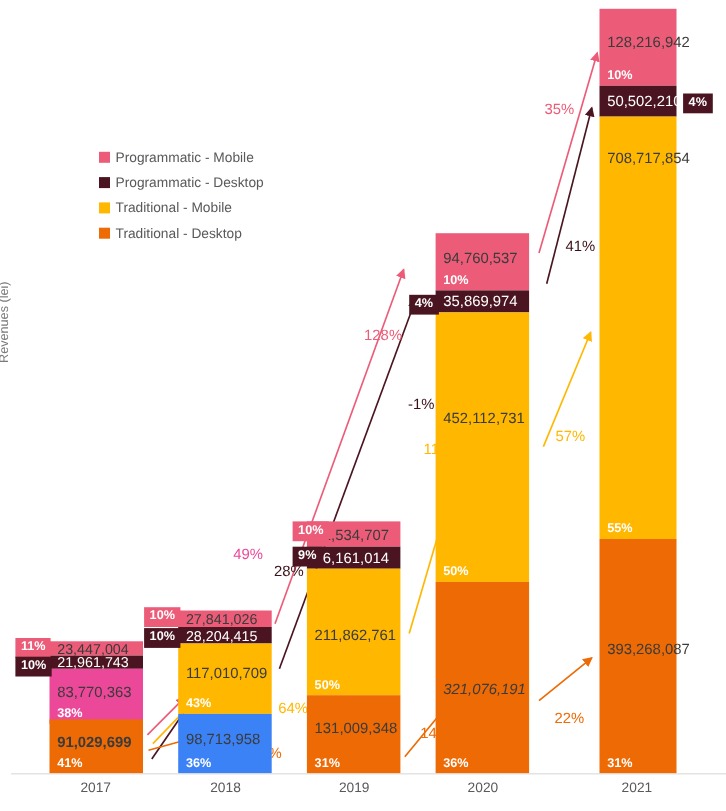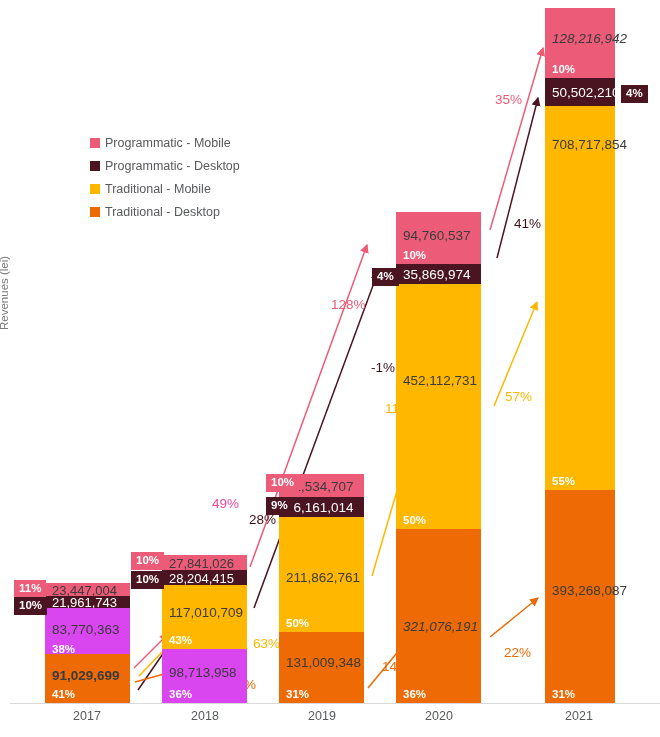--- a/index.html
+++ b/index.html
@@ -106,36 +106,36 @@
   </svg>
 
   <div class="arrow-label" style="left:212px;top:496px;color:#ec4899;">49%</div>
   <div class="arrow-label" style="left:331px;top:297px;color:#EC5C78;">128%</div>
   <div class="arrow-label" style="left:495px;top:92px;color:#EC5C78;">35%</div>
 
   <div class="arrow-label" style="left:249px;top:512px;color:#3b1118;">28%</div>
   <div class="arrow-label" style="left:371px;top:360px;color:#3b1118;">-1%</div>
   <div class="arrow-label" style="left:514px;top:216px;color:#3b1118;">41%</div>
 
-  <div class="arrow-label" style="left:253px;top:636px;color:#FFB700;">63%</div>
+  <div class="arrow-label" style="left:253px;top:636px;color:#FFB700;">64%</div>
   <div class="arrow-label" style="left:385px;top:401px;color:#FFB700;">113%</div>
   <div class="arrow-label" style="left:505px;top:389px;color:#FFB700;">57%</div>
 
   <div class="arrow-label" style="left:229px;top:677px;color:#ED6A04;">33%</div>
   <div class="arrow-label" style="left:382px;top:659px;color:#ED6A04;">145%</div>
   <div class="arrow-label" style="left:504px;top:645px;color:#ED6A04;">22%</div>
 
   <div class="bar" style="left:45px;top:583px;width:85px;height:120px;">
     <div class="seg" style="background:#EC5C78;top:0px;height:13px;">
       <span class="val val-dark" style="font-size:13px;">23,447,004</span>
     </div>
     <div class="seg" style="background:#4A1420;top:13px;height:12px;">
       <span class="val val-light" style="font-size:13px;">21,961,743</span>
     </div>
-    <div class="seg" style="background:#d946ef;top:25px;height:50px;">
+    <div class="seg" style="background:#ec4899;top:25px;height:50px;">
       <span class="val val-dark" style="top:42%;">83,770,363</span>
       <span class="pct val-light">38%</span>
     </div>
     <div class="seg" style="background:#ED6A04;top:71px;height:49px;">
       <span class="val val-dark" style="top:42%;font-weight:bold;">91,029,699</span>
       <span class="pct val-light">41%</span>
     </div>
   </div>
   <div class="badge" style="background:#EC5C78;left:14px;top:580px;">11%</div>
   <div class="badge" style="background:#4A1420;left:14px;top:597px;">10%</div>
@@ -144,21 +144,21 @@
     <div class="seg" style="background:#EC5C78;top:0px;height:15px;">
       <span class="val val-dark" style="font-size:13px;">27,841,026</span>
     </div>
     <div class="seg" style="background:#4A1420;top:15px;height:15px;">
       <span class="val val-light" style="font-size:13px;">28,204,415</span>
     </div>
     <div class="seg" style="background:#FFB700;top:30px;height:64px;">
       <span class="val val-dark" style="top:42%;">117,010,709</span>
       <span class="pct val-light">43%</span>
     </div>
-    <div class="seg" style="background:#d946ef;top:94px;height:54px;">
+    <div class="seg" style="background:#3b82f6;top:94px;height:54px;">
       <span class="val val-dark" style="top:42%;">98,713,958</span>
       <span class="pct val-light">36%</span>
     </div>
   </div>
   <div class="badge" style="background:#EC5C78;left:131px;top:552px;">10%</div>
   <div class="badge" style="background:#4A1420;left:131px;top:571px;">10%</div>
 
   <div class="bar" style="left:279px;top:474px;width:85px;height:229px;">
     <div class="seg" style="background:#EC5C78;top:0px;height:23px;">
       <span class="val val-dark">41,534,707</span>
@@ -192,21 +192,21 @@
     </div>
     <div class="seg" style="background:#ED6A04;top:317px;height:174px;">
       <span class="val val-dark" style="top:56%;font-style:italic;">321,076,191</span>
       <span class="pct val-light">36%</span>
     </div>
   </div>
   <div class="badge" style="background:#4A1420;left:372px;top:268px;">4%</div>
 
   <div class="bar" style="left:545px;top:8px;width:70px;height:695px;">
     <div class="seg" style="background:#EC5C78;top:0px;height:70px;">
-      <span class="val val-dark" style="top:43%;font-style:italic;">128,216,942</span>
+      <span class="val val-dark" style="top:43%;">128,216,942</span>
       <span class="pct val-light">10%</span>
     </div>
     <div class="seg" style="background:#4A1420;top:70px;height:28px;">
       <span class="val val-light">50,502,210</span>
     </div>
     <div class="seg" style="background:#FFB700;top:98px;height:384px;">
       <span class="val val-dark" style="top:10%;">708,717,854</span>
       <span class="pct val-light">55%</span>
     </div>
     <div class="seg" style="background:#ED6A04;top:482px;height:213px;">

